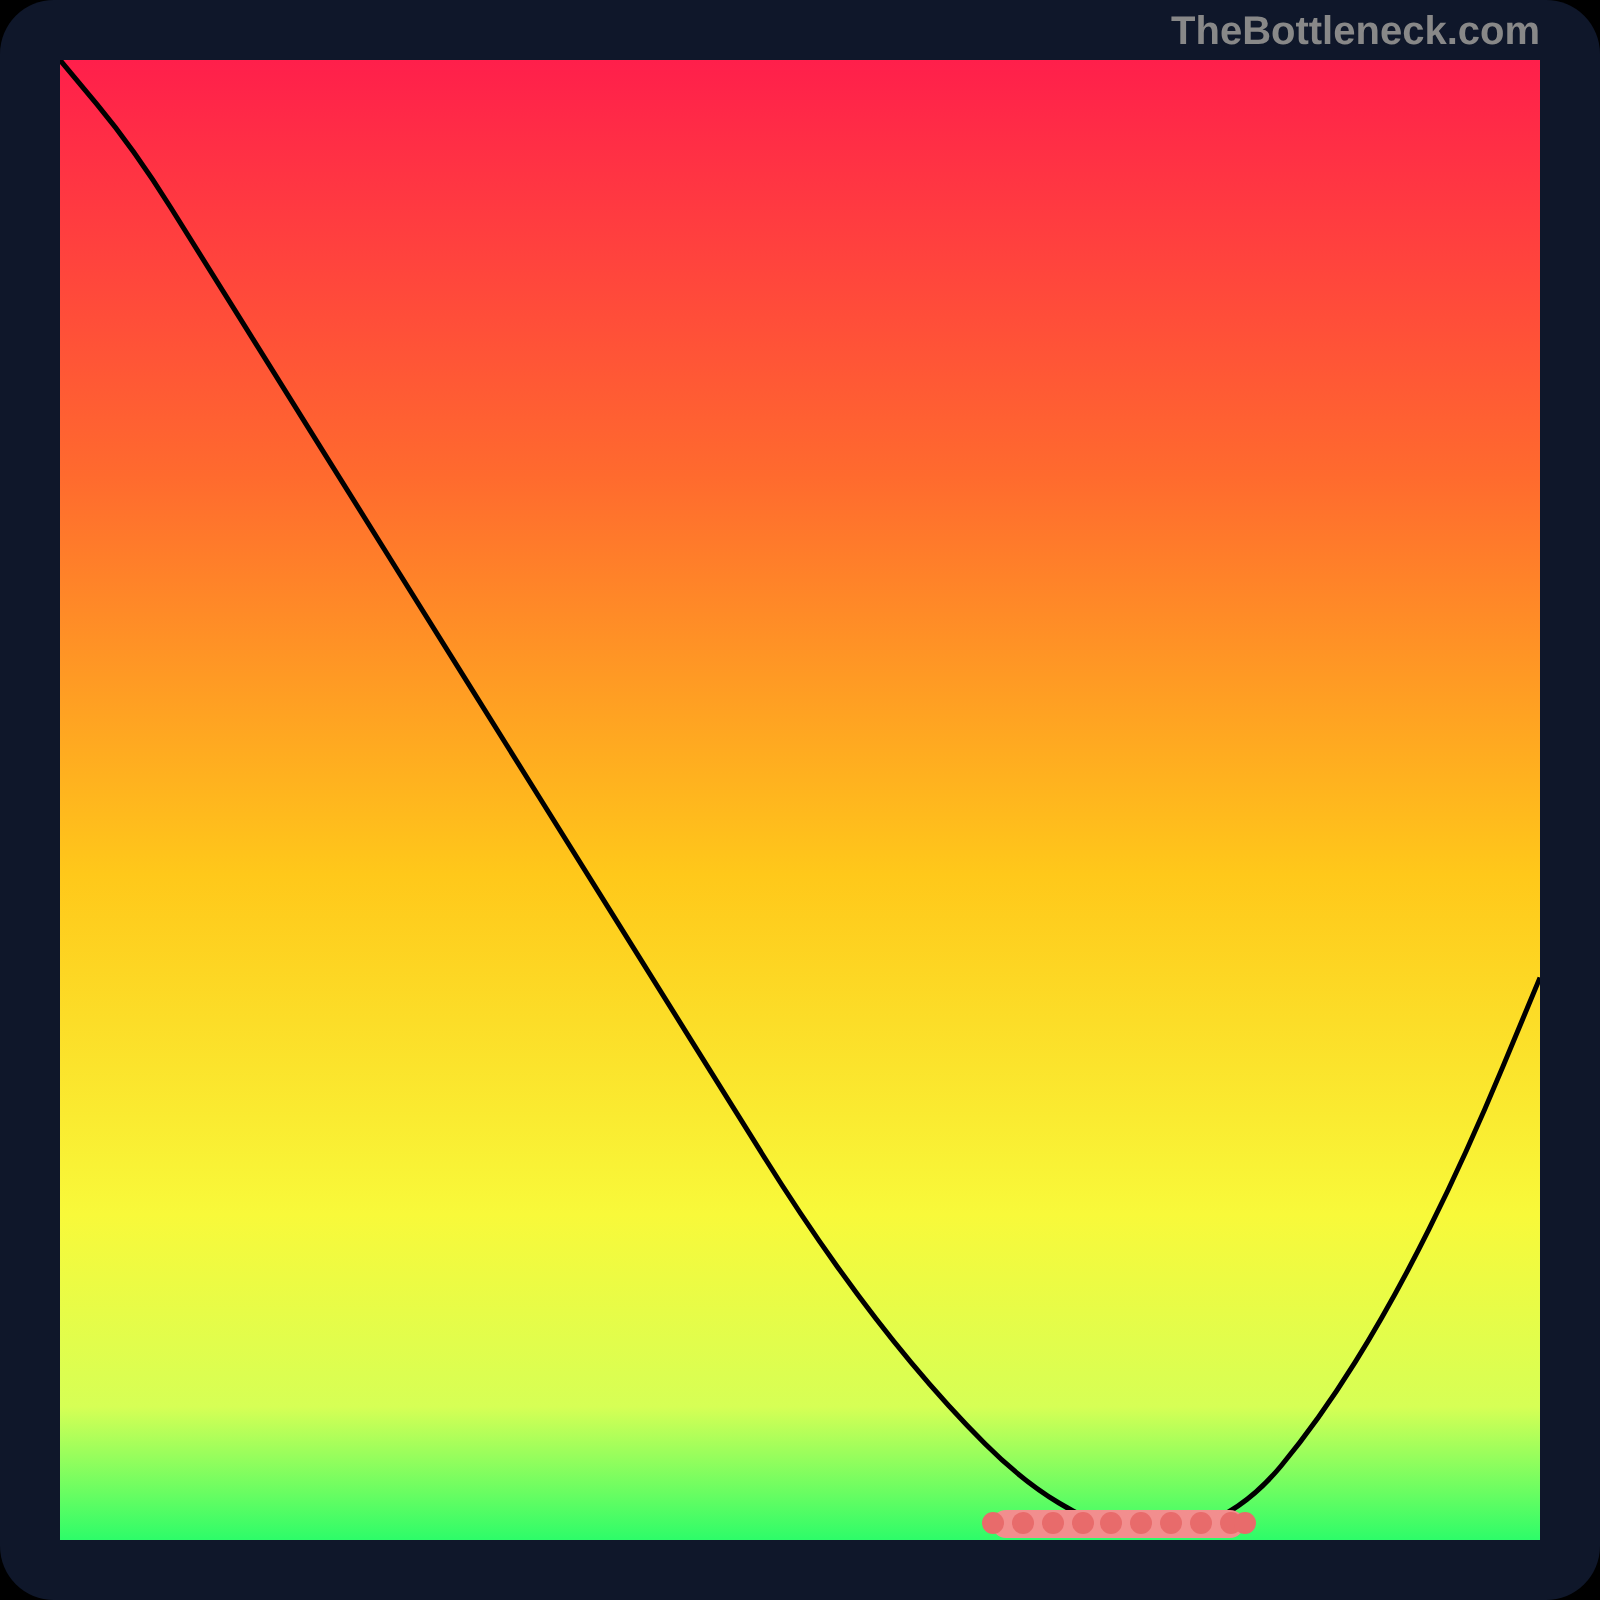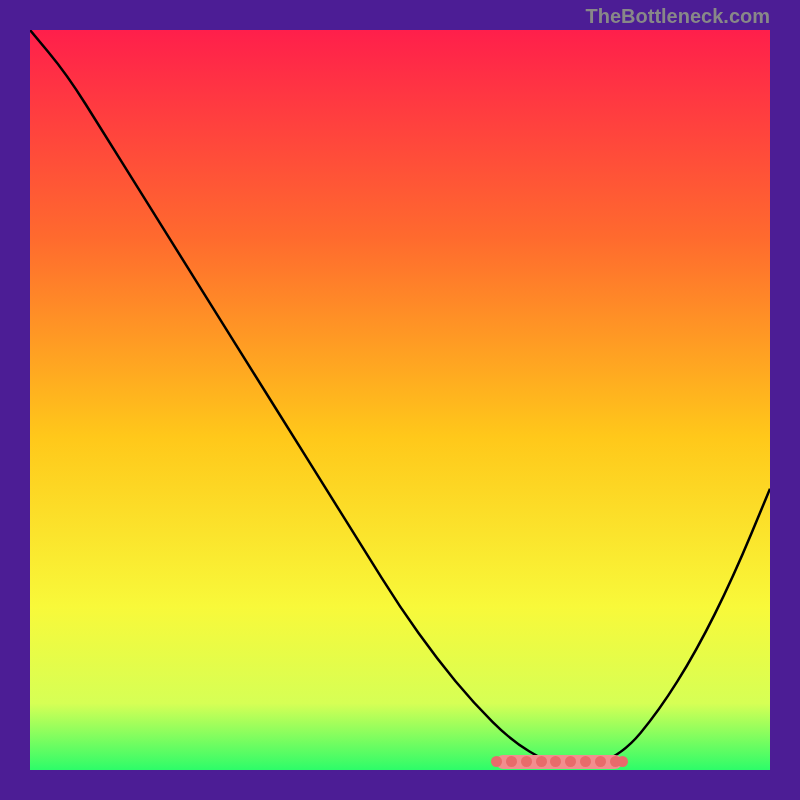--- a/index.html
+++ b/index.html
@@ -8,21 +8,22 @@
     background: #000;
     width: 800px;
     height: 800px;
     overflow: hidden;
     font-family: sans-serif;
   }
   .chart-container {
     width: 800px;
     height: 800px;
     position: relative;
-    background: #4c1d95;
+    background: #0f172a;
+    border-radius: 27px;
   }
   .plot-area {
     position: absolute;
     left: 30px;
     top: 30px;
     width: 740px;
     height: 740px;
     overflow: hidden;
   }
   .gradient-bg {

